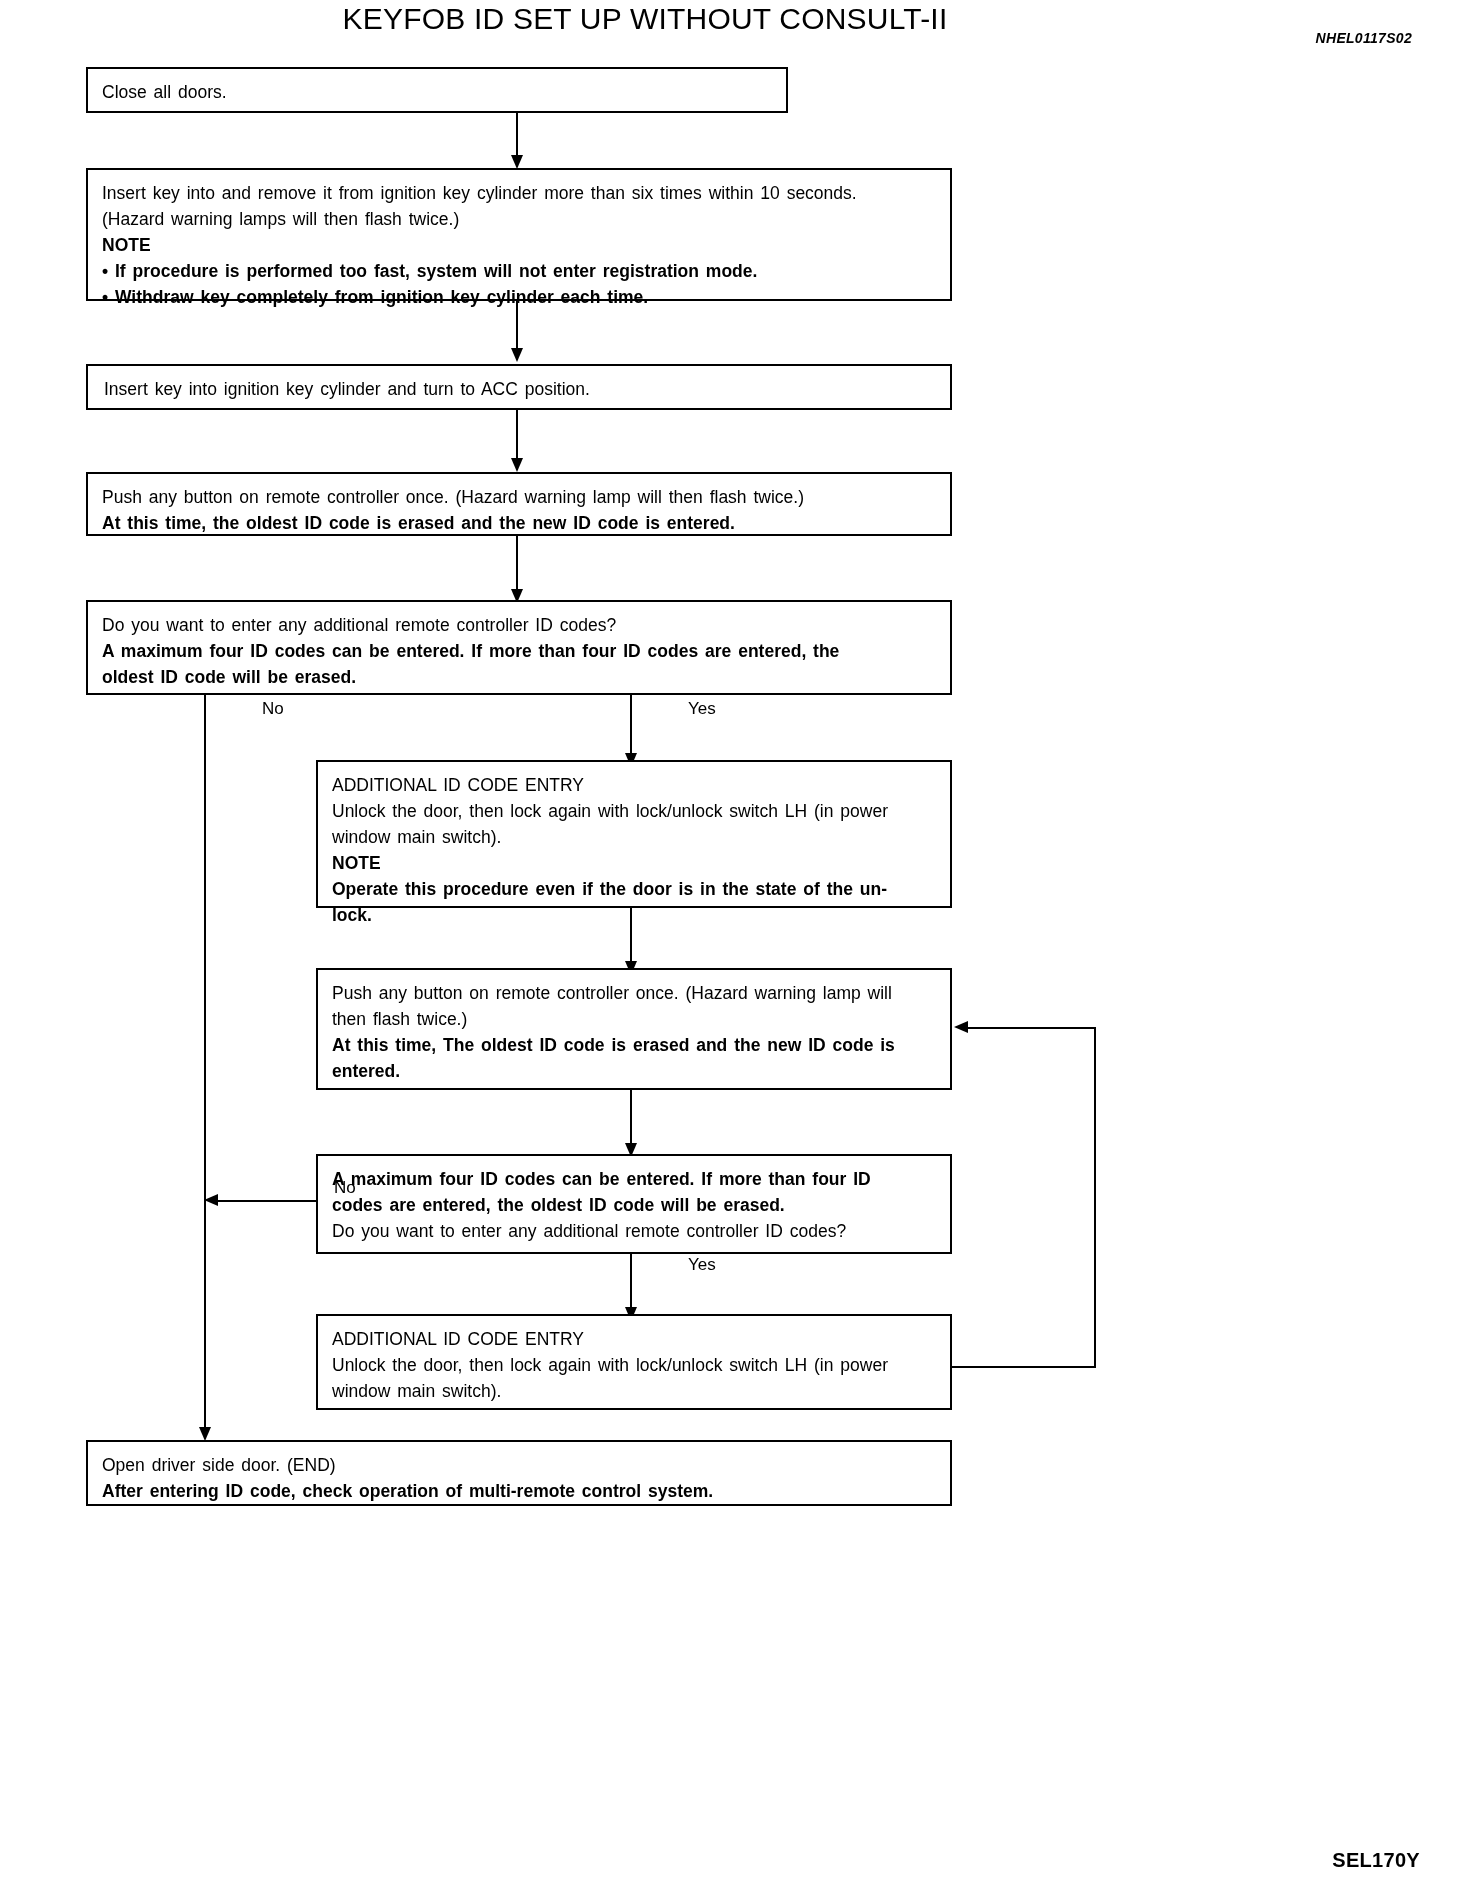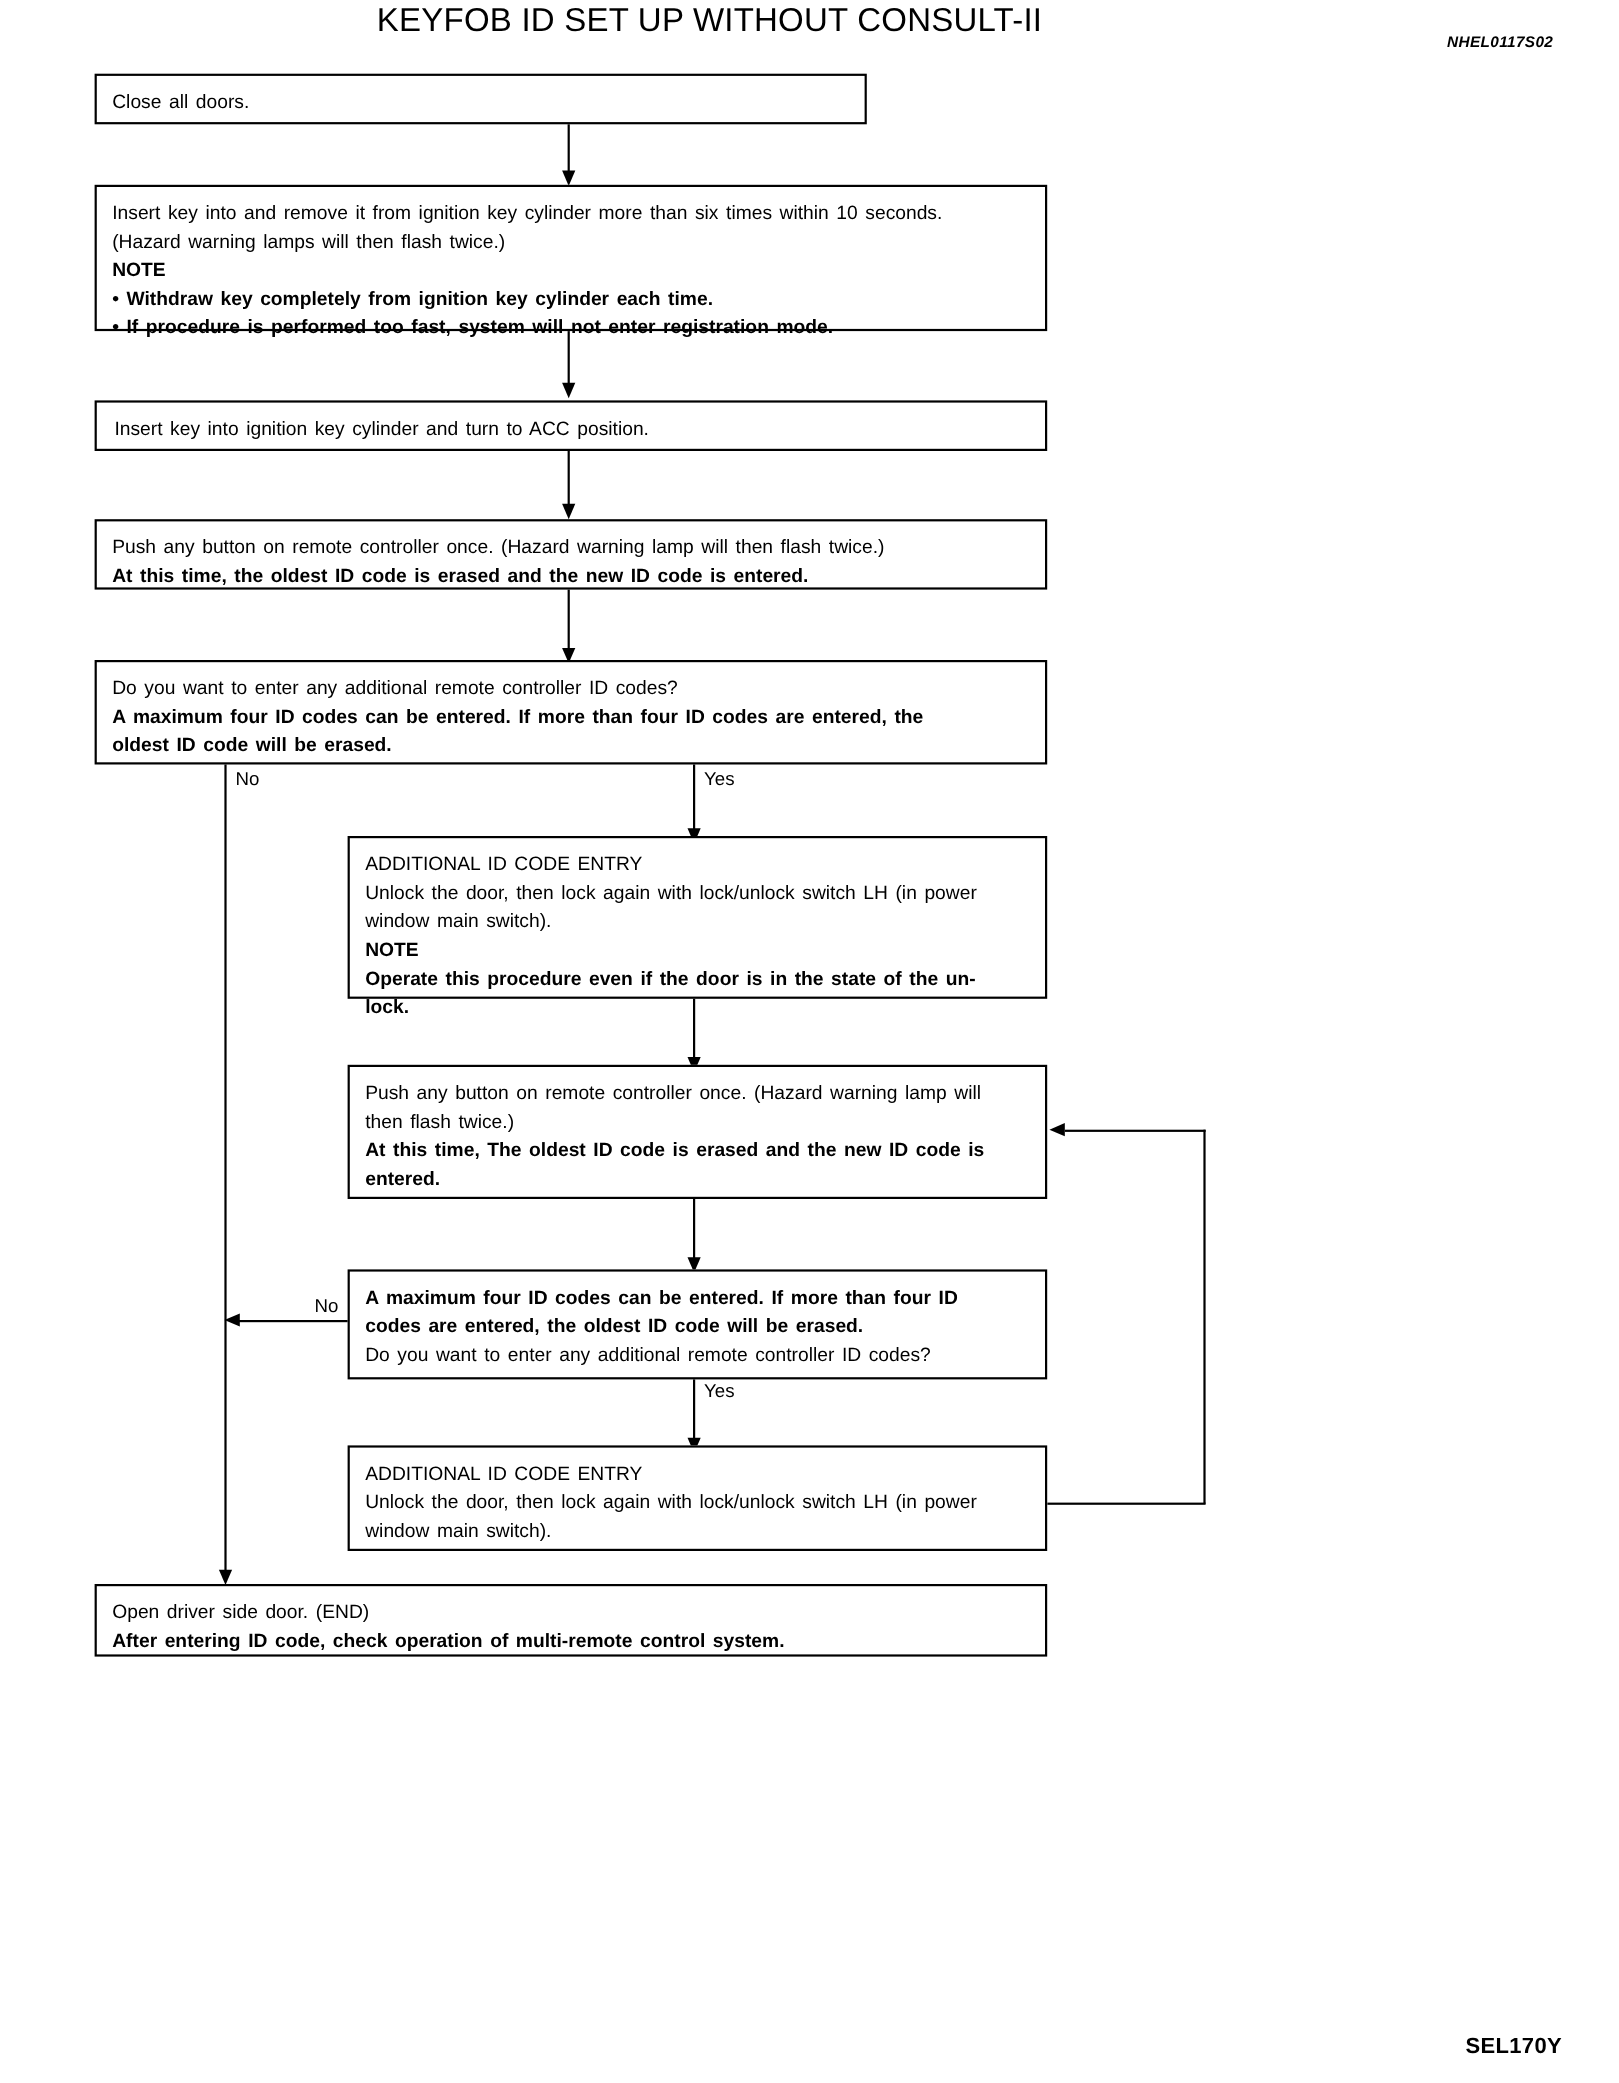--- a/index.html
+++ b/index.html
@@ -91,20 +91,21 @@
     width: 0; height: 0;
     border-top: 6px solid transparent;
     border-bottom: 6px solid transparent;
     border-right: 14px solid #000;
   }
   .edge-label {
     position: absolute;
     font-size: 17px;
     line-height: 20px;
     white-space: nowrap;
+    margin-left: 48px;
   }
 </style>
 </head>
 <body>
 
 <div class="page">
 
   <div class="doc-title">KEYFOB ID SET UP WITHOUT CONSULT-II</div>
   <div class="doc-code">NHEL0117S02</div>
 
@@ -112,22 +113,22 @@
     <div class="line spaced">Close all doors.</div>
   </div>
 
   <div class="vline" style="left:516px; top:113px; height:46px;"></div>
   <div class="arrow-down" style="left:511px; top:155px;"></div>
 
   <div class="box" style="left:86px; top:168px; width:866px; height:133px;">
     <div class="line spaced">Insert key into and remove it from ignition key cylinder more than six times within 10 seconds.</div>
     <div class="line spaced">(Hazard warning lamps will then flash twice.)</div>
     <div class="line b">NOTE</div>
+    <div class="line b spaced bullet">• If procedure is performed too fast, system will not enter registration mode.</div>
     <div class="line b spaced bullet">• Withdraw key completely from ignition key cylinder each time.</div>
-    <div class="line b spaced bullet">• If procedure is performed too fast, system will not enter registration mode.</div>
   </div>
 
   <div class="vline" style="left:516px; top:301px; height:50px;"></div>
   <div class="arrow-down" style="left:511px; top:348px;"></div>
 
   <div class="box" style="left:86px; top:364px; width:866px; height:46px;padding-left:16px;">
     <div class="line spaced">Insert key into ignition key cylinder and turn to ACC position.</div>
   </div>
 
   <div class="vline" style="left:516px; top:410px; height:53px;"></div>

